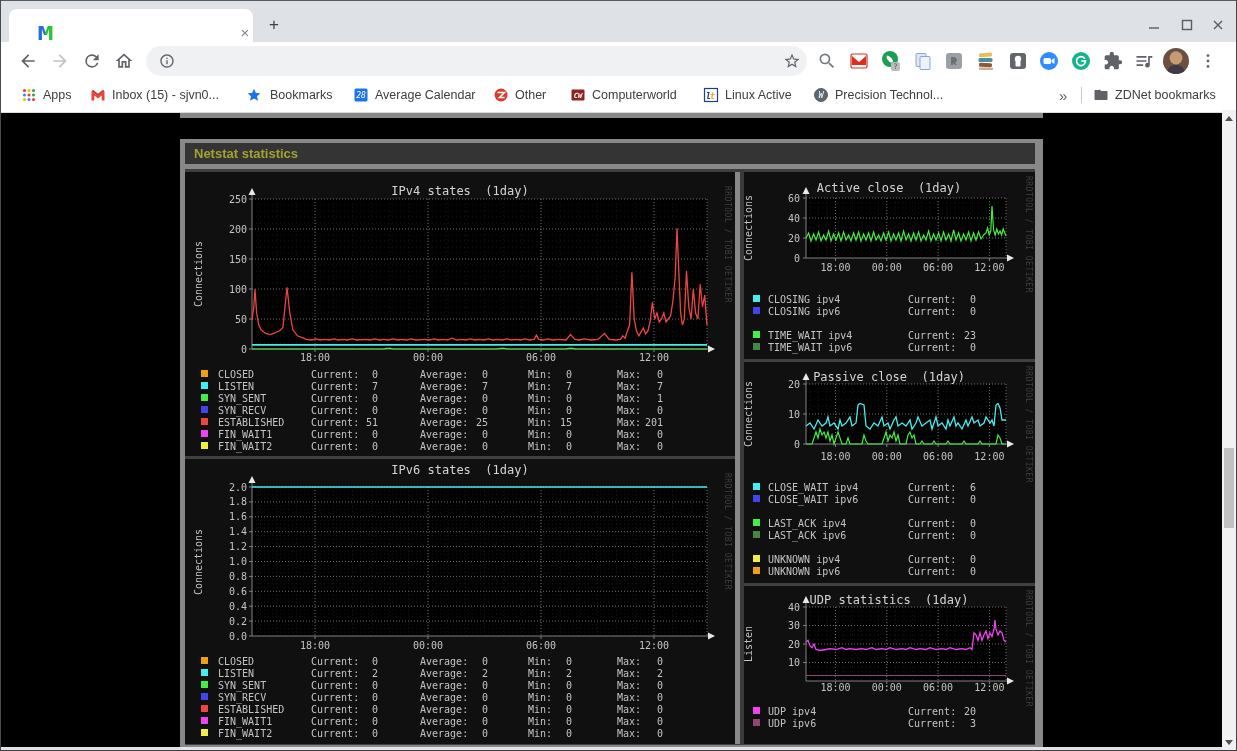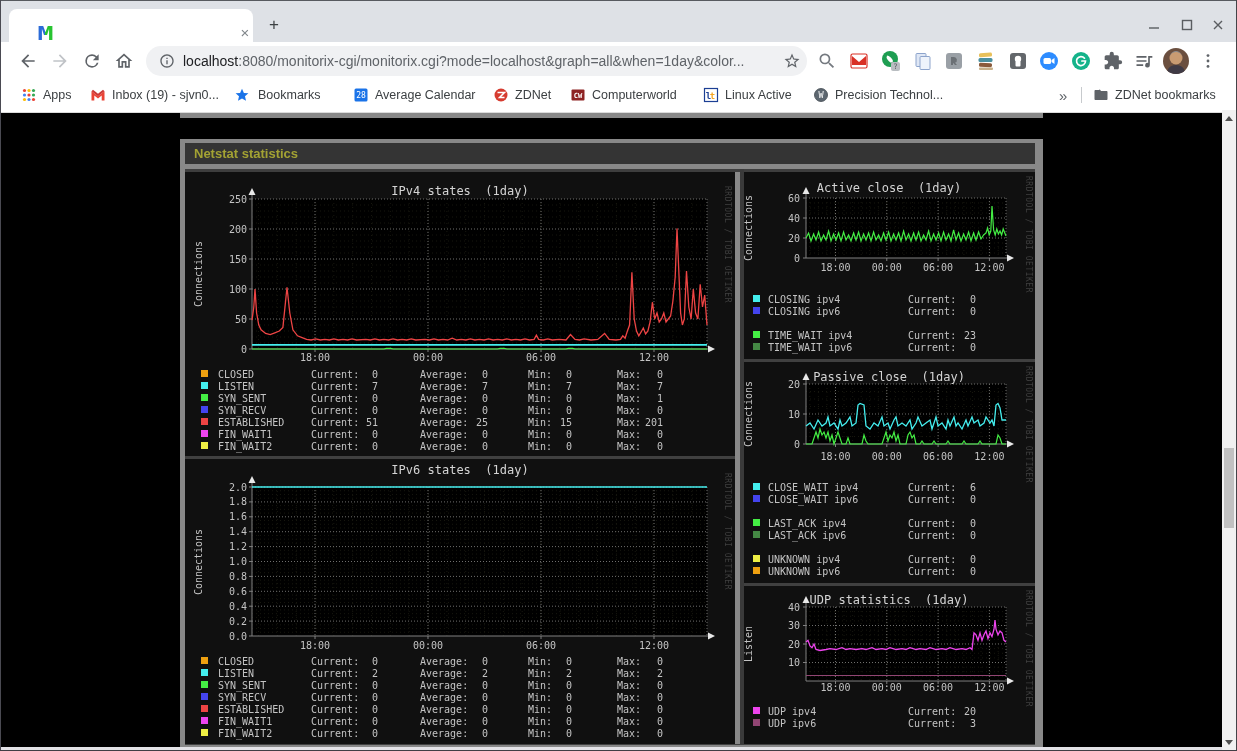--- a/index.html
+++ b/index.html
@@ -24,21 +24,21 @@
   .navic{top:9px;width:20px;height:20px;}
   #omnibox{left:145px;top:4px;width:661px;height:30px;background:#f0f1f3;border-radius:15px;}
   #url-info-icon{left:158px;top:11px;width:16px;height:16px;}
   #url-text{left:182px;top:11px;width:580px;height:17px;font-size:14px;white-space:nowrap;overflow:hidden;color:#5f6368;}
   #url-text .host{color:#202124;}
   #url-star{left:782px;top:10px;width:18px;height:18px;}
   .extic{top:9px;width:20px;height:20px;}
   
   #bookmarks-bar{left:1px;top:81px;width:1235px;height:29px;background:#ffffff;}
   .bm{position:absolute;top:5px;height:18px;display:flex;align-items:center;gap:6px;font-size:12.5px;color:#3c4043;white-space:nowrap;}
-  .bmicon{width:16px;height:16px;flex:0 0 auto;}
+  .bmicon{width:16px;height:16px;flex:0 0 auto;font-style:italic;}
   
   #content{left:0;top:110px;width:1222px;height:641px;background:#000000;}
   #page-white-line{left:0;top:110px;width:1222px;height:2px;background:#ffffff;}
   #page-lgray-line{left:0;top:112px;width:1222px;height:1px;background:#dbdbdb;}
   #cutoff-strip{left:180px;top:113px;width:863px;height:5px;background:#888888;}
   #section-header{left:180px;top:139px;width:863px;height:30px;background:#888888;}
   #section-header-inner{left:5px;top:4px;width:850px;height:21px;background:#343434;position:absolute;}
   #section-title{position:absolute;left:9px;top:3px;font-size:13px;font-weight:bold;color:#a3a233;font-family:"Liberation Sans",sans-serif;}
   #graph-table{left:180px;top:169px;width:863px;height:578px;background:#888888;}
   .gdiv{position:absolute;background:#404040;}
@@ -112,21 +112,20 @@
     <svg width="20" height="20" viewBox="0 0 24 24">
         <path d="M12 5.69l5 4.5V18h-2v-6H9v6H7v-7.81l5-4.5M12 3L2 12h3v8h6v-6h2v6h6v-8h3L12 3z" fill="#5f6368"></path>
       </svg>
   </div>
   <div class="abs" id="omnibox"></div>
   <div class="abs" id="url-info-icon">
     <svg width="16" height="16" viewBox="0 0 24 24">
         <path d="M11 7h2v2h-2zm0 4h2v6h-2zm1-9C6.48 2 2 6.48 2 12s4.48 10 10 10 10-4.48 10-10S17.52 2 12 2zm0 18c-4.41 0-8-3.59-8-8s3.59-8 8-8 8 3.59 8 8-3.59 8-8 8z" fill="#5f6368"></path>
       </svg>
   </div>
-  <div class="abs" id="url-text"><span class="host">localhost</span><span>:8080/monitorix-cgi/monitorix.cgi?mode=localhost&amp;graph=all&amp;when=1day&amp;color...</span></div>
   <div class="abs" id="url-star">
     <svg width="18" height="18" viewBox="0 0 24 24">
         <path d="M22 9.24l-7.19-.62L12 2 9.19 8.63 2 9.24l5.46 4.73L5.82 21 12 17.27 18.18 21l-1.63-7.03L22 9.24zM12 15.4l-3.76 2.27 1-4.28-3.32-2.88 4.38-.38L12 6.1l1.71 4.04 4.38.38-3.32 2.88 1 4.28L12 15.4z" fill="#5f6368"></path>
       </svg>
   </div>
   <div id="extensions-row">
       <div class="abs extic" style="left: 816px;">
         <svg width="20" height="20" viewBox="0 0 24 24">
           <path d="M15.5 14h-.79l-.28-.27A6.47 6.47 0 0 0 16 9.5 6.5 6.5 0 1 0 9.5 16c1.61 0 3.09-.59 4.23-1.57l.27.28v.79l5 4.99L20.49 19l-4.99-5zm-6 0C7.01 14 5 11.99 5 9.5S7.01 5 9.5 5 14 7.01 14 9.5 11.99 14 9.5 14z" fill="#757a80"></path>
         </svg>
@@ -238,23 +237,23 @@
       </span>
       <span>Apps</span>
     </div>
     <div class="bm" style="left: 89px;">
       <span class="bmicon">
         <svg width="16" height="16" viewBox="0 0 16 16">
           <path d="M1.5 13.5V4.2L8 9.3 14.5 4.2v9.3h-2.8V8.6L8 11.5 4.3 8.6v4.9z" fill="#ea4335"></path>
           <path d="M1.5 4.2L8 9.3 14.5 4.2 13 2.8 8 6.7 3 2.8z" fill="#c5221f" opacity="0.9"></path>
         </svg>
       </span>
-      <span>Inbox (19) - sjvn0...</span>
-    </div>
-    <div class="bm" style="left: 233px; gap: 8px;">
+      <span>Inbox (15) - sjvn0...</span>
+    </div>
+    <div class="bm" style="left: 245px; gap: 8px;">
       <span class="bmicon">
         <svg width="16" height="16" viewBox="0 0 16 16">
           <path d="M8 1.8l1.9 4.1 4.5.4-3.4 3 1 4.4L8 11.4l-4 2.3 1-4.4-3.4-3 4.5-.4z" fill="#1a73e8"></path>
         </svg>
       </span>
       <span>Bookmarks</span>
     </div>
     <div class="bm" style="left: 352px;">
       <span class="bmicon">
         <svg width="16" height="16" viewBox="0 0 16 16">
@@ -264,21 +263,21 @@
       </span>
       <span>Average Calendar</span>
     </div>
     <div class="bm" style="left: 492px;">
       <span class="bmicon">
         <svg width="16" height="16" viewBox="0 0 16 16">
           <circle cx="8" cy="8" r="6.5" fill="#d63b2f"></circle>
           <path d="M4.5 5.5h7l-5 5h5" stroke="#fff" stroke-width="1.5" fill="none"></path>
         </svg>
       </span>
-      <span>ZDNet</span>
+      <span>Other</span>
     </div>
     <div class="bm" style="left: 569px;">
       <span class="bmicon">
         <svg width="16" height="16" viewBox="0 0 16 16">
           <rect x="1.5" y="2.5" width="13" height="11" rx="1" fill="#8e2323"></rect>
           <text x="8" y="10.8" text-anchor="middle" font-size="7" font-weight="bold" fill="#ffffff" font-family="Liberation Sans,sans-serif">CW</text>
         </svg>
       </span>
       <span>Computerworld</span>
     </div>

